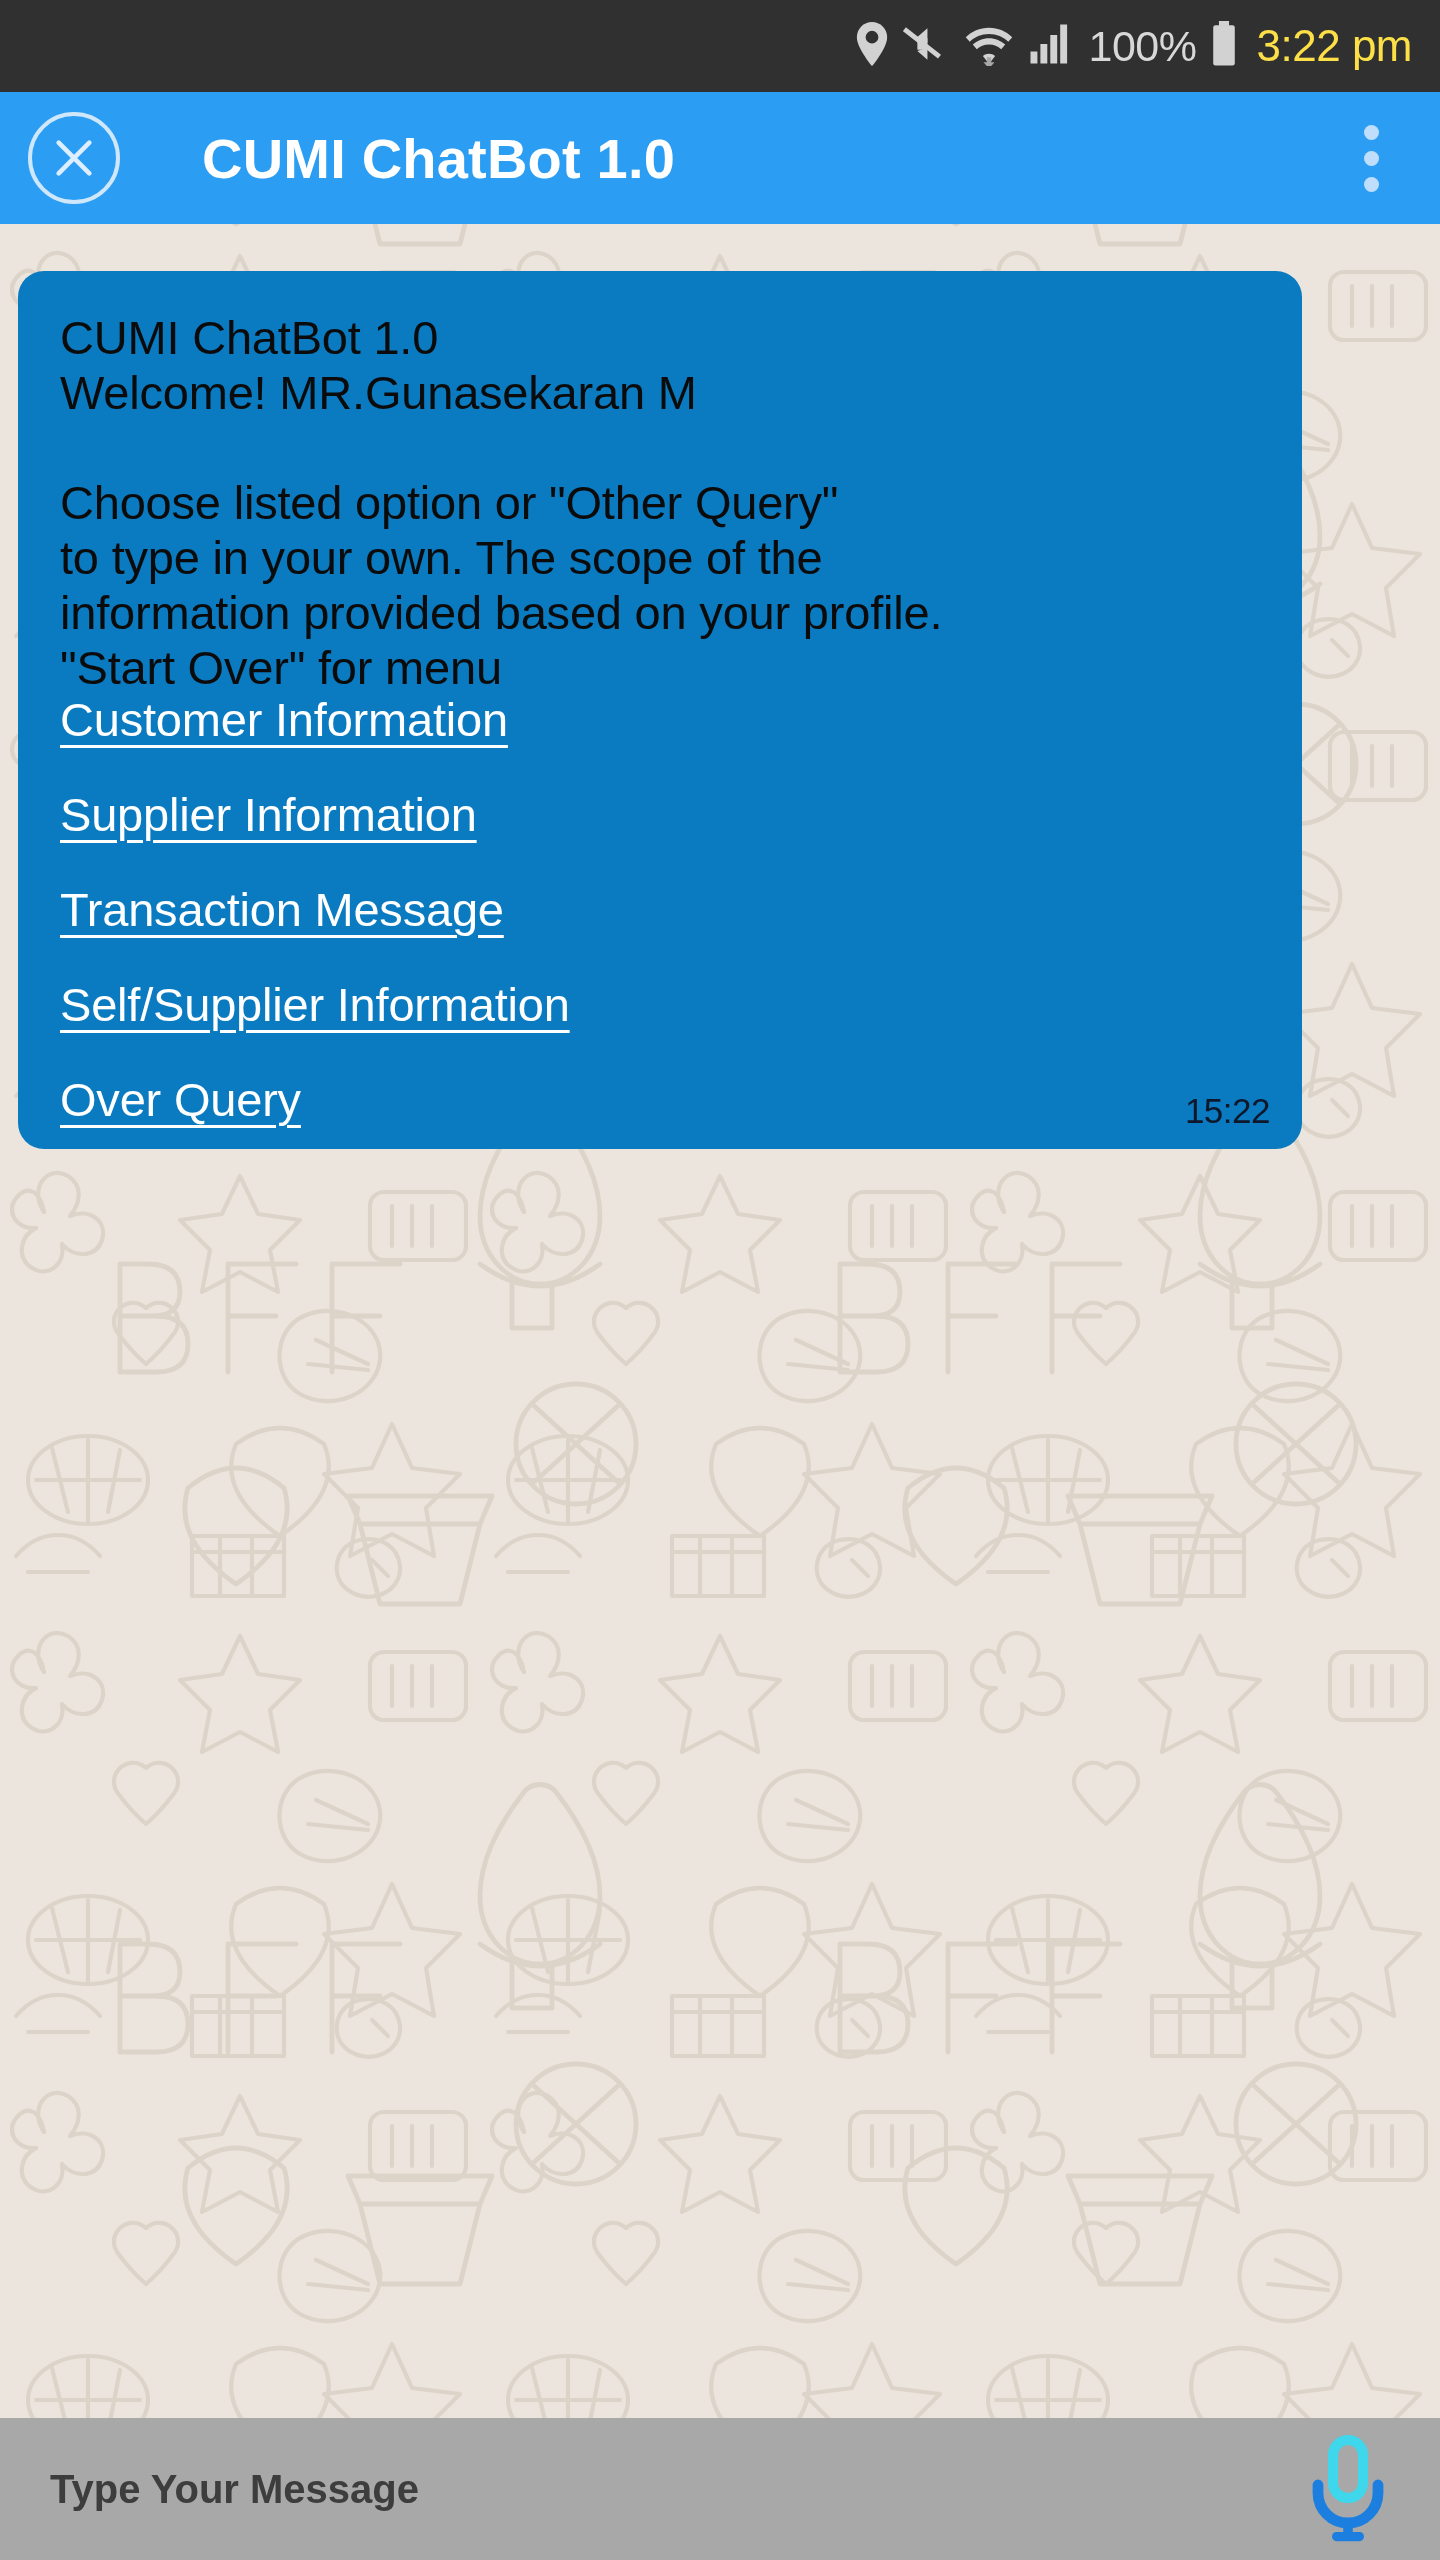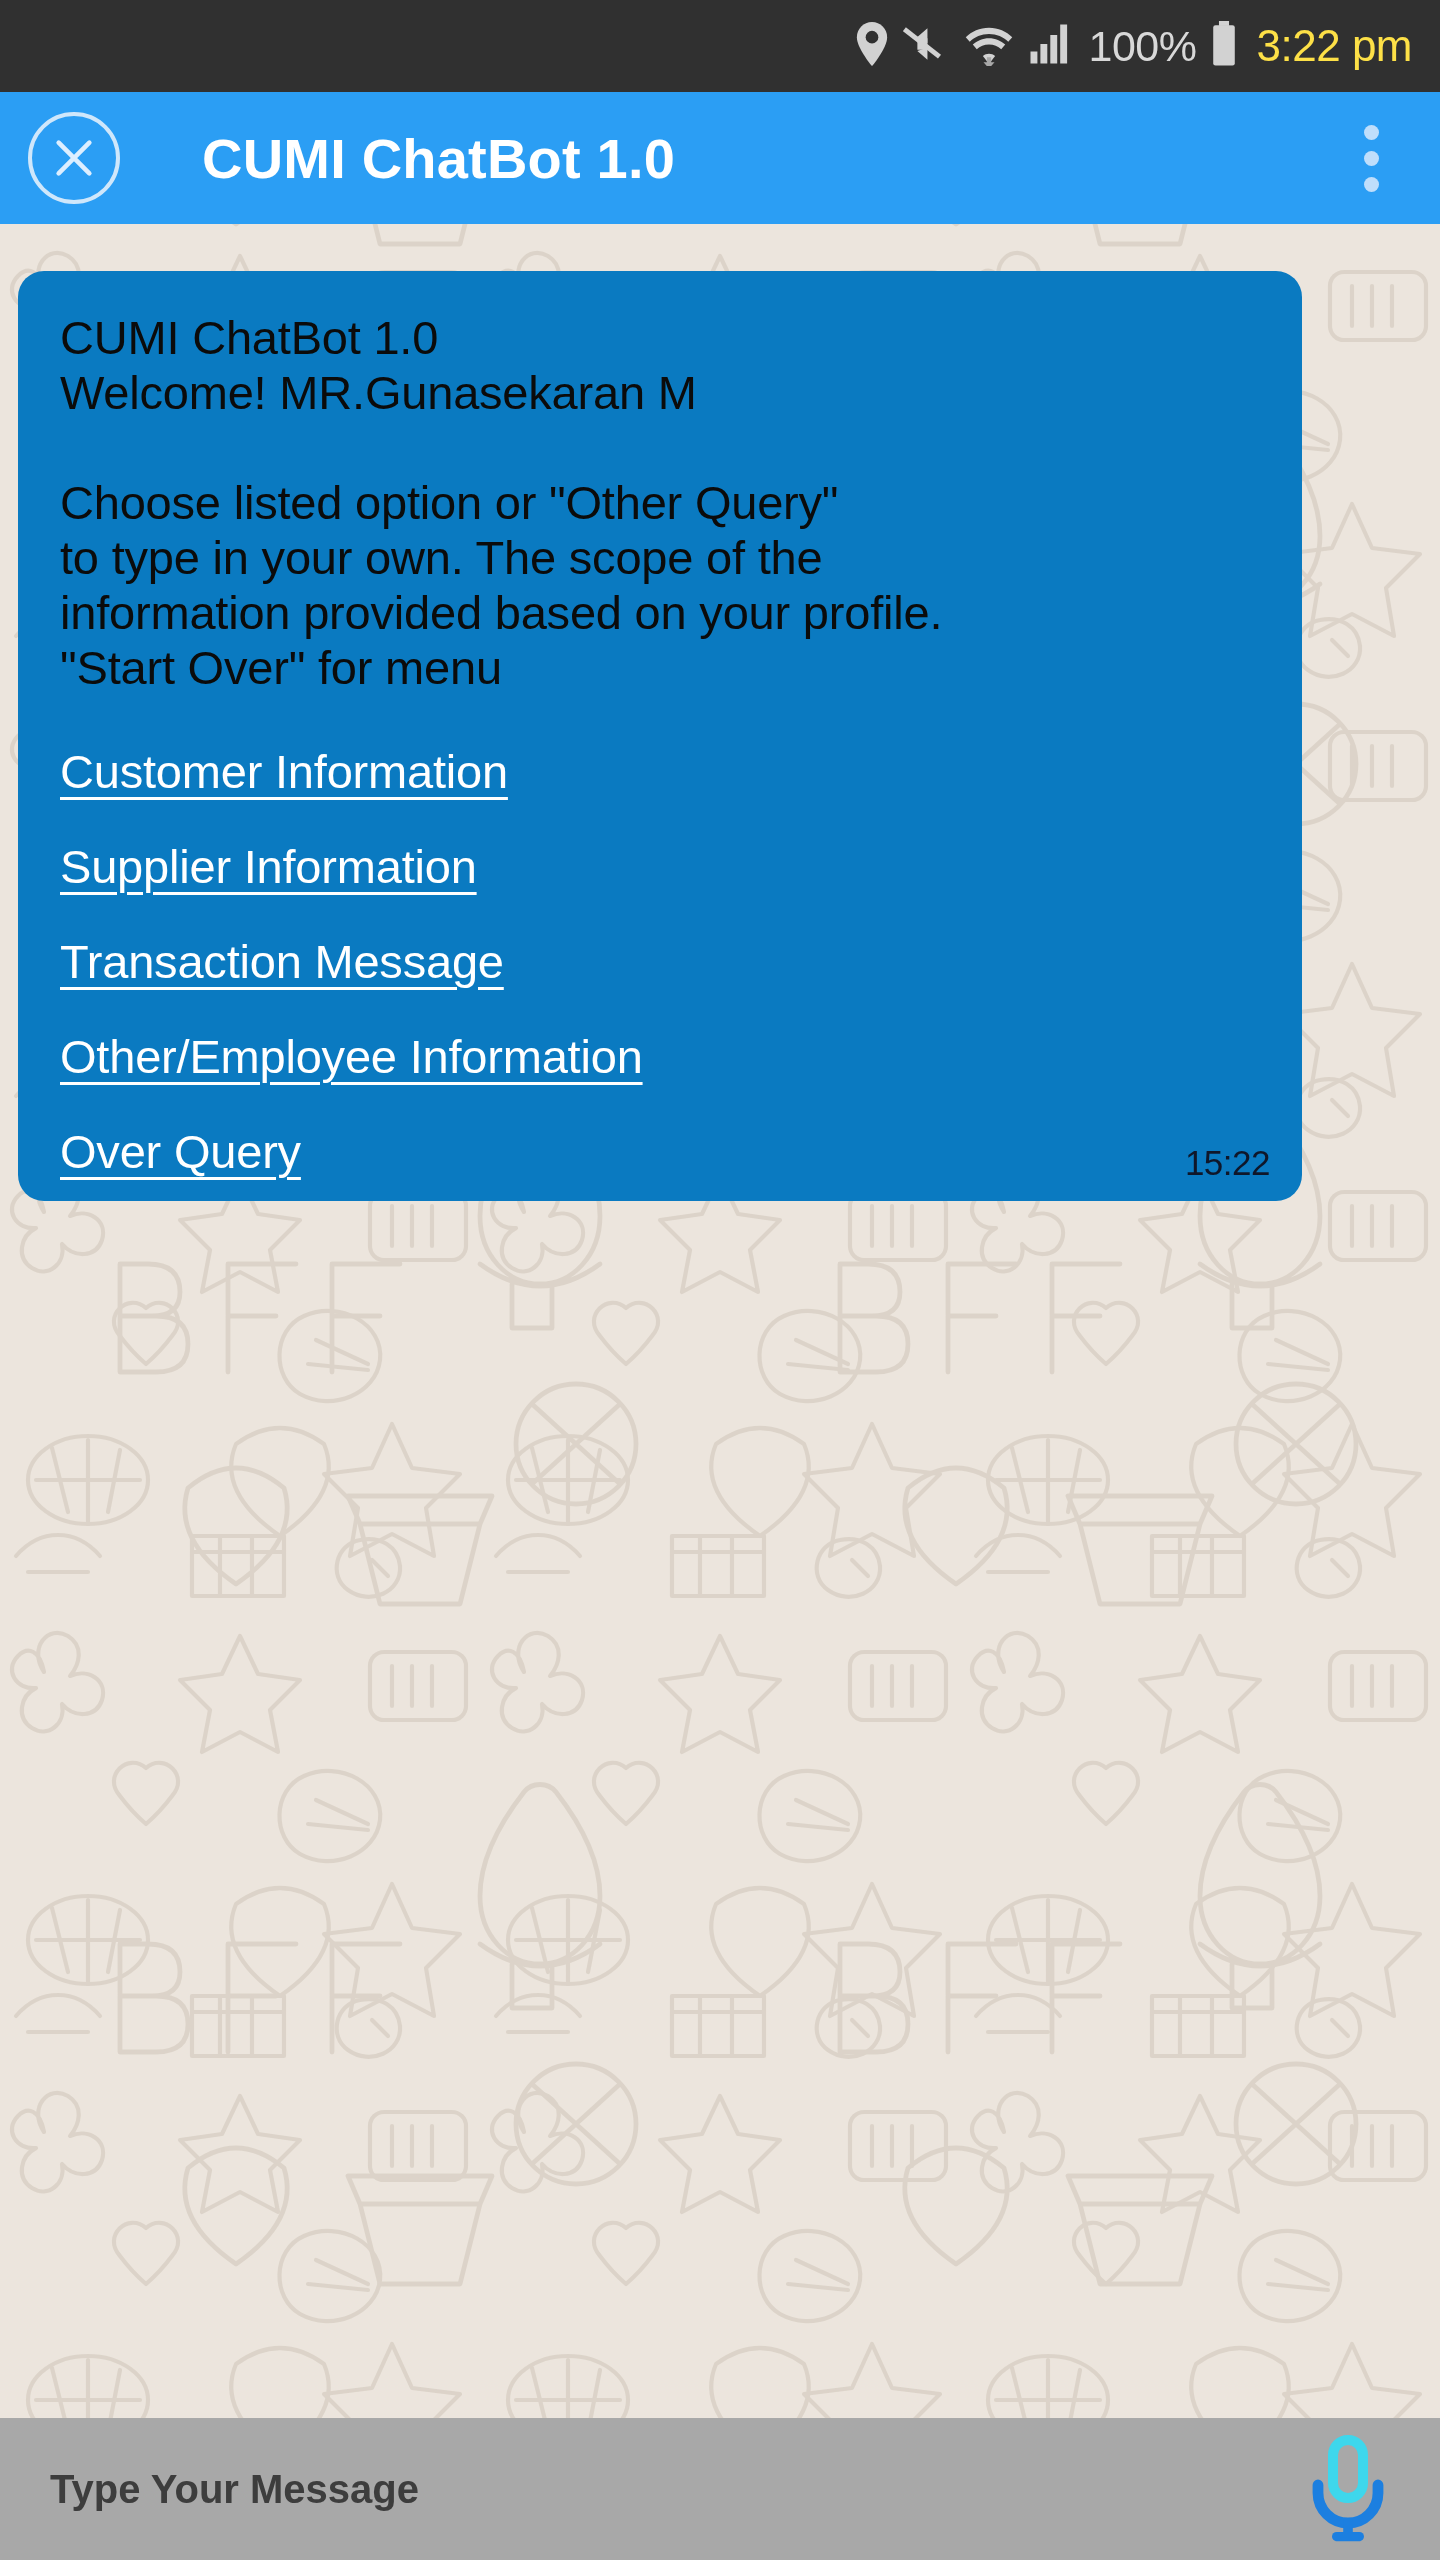--- a/index.html
+++ b/index.html
@@ -124,21 +124,21 @@
     padding: 40px 34px 26px 42px;
     min-height: 720px;
   }
   .bubble-text {
     color: #0b0b0b;
     font-size: 47px;
     line-height: 1.17;
     white-space: pre-wrap;
     letter-spacing: -0.2px;
   }
-  .links { margin-top: 52px; }
+  .links { }
   .link-item {
     display: inline-block;
     color: #ffffff;
     font-size: 47px;
     line-height: 1.0;
     text-decoration: underline;
     text-underline-offset: 9px;
     text-decoration-thickness: 3px;
     letter-spacing: -0.2px;
   }
@@ -306,21 +306,21 @@
         <div class="link-row">
           <a class="link-item" href="#">Customer Information</a>
         </div>
         <div class="link-row">
           <a class="link-item" href="#">Supplier Information</a>
         </div>
         <div class="link-row">
           <a class="link-item" href="#">Transaction Message</a>
         </div>
         <div class="link-row">
-          <a class="link-item" href="#">Other/Employee Information</a>
+          <a class="link-item" href="#">Self/Supplier Information</a>
         </div>
         <div class="link-row">
           <a class="link-item" href="#">Over Query</a>
         </div>
       </div>
 
       <div class="bubble-time">15:22</div>
     </div>
   </div>
 

